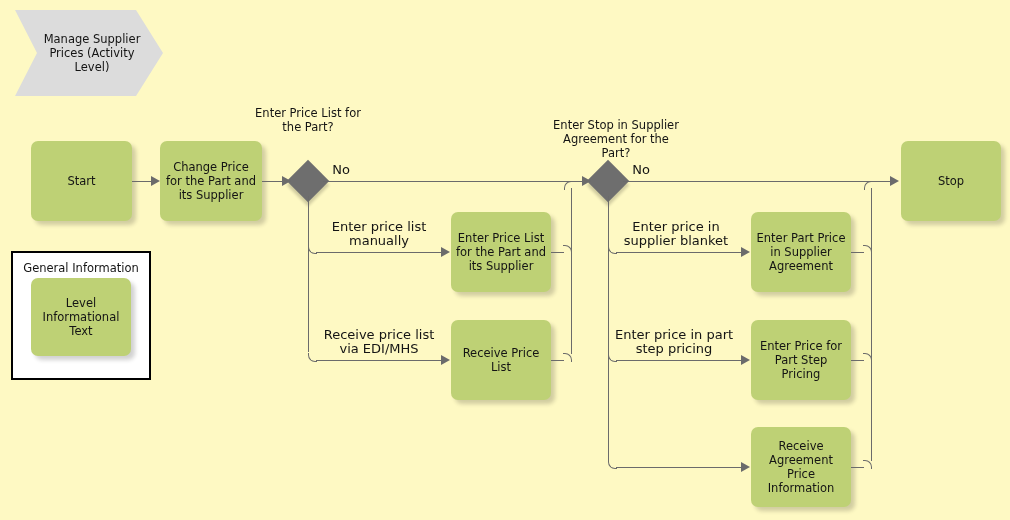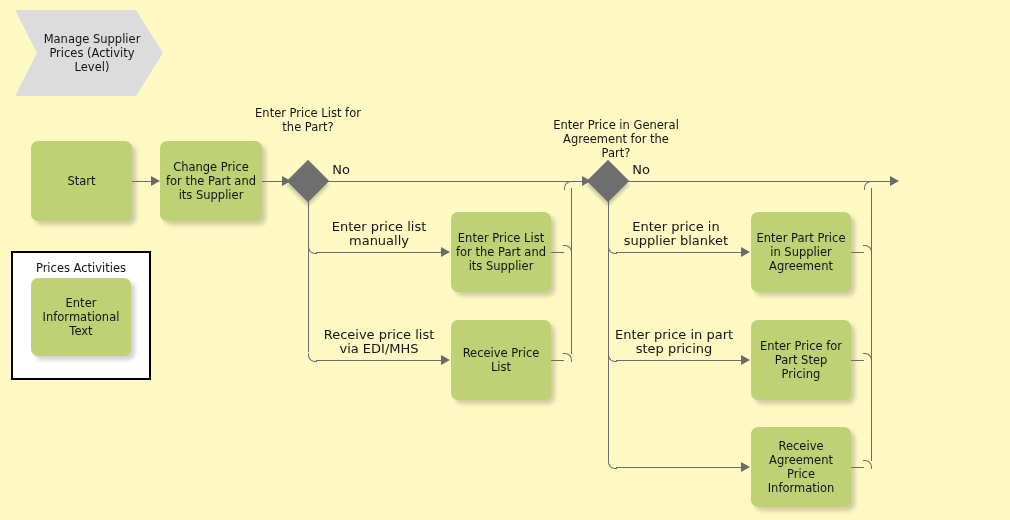--- a/index.html
+++ b/index.html
@@ -59,44 +59,45 @@
 
 <div id="canvas">
 
   <div class="banner">
     <div class="shd"></div>
     <div class="shp"></div>
     <div class="txt">Manage Supplier Prices (Activity Level)</div>
   </div>
 
   <div class="group" style="left:11px;top:251px;width:140px;height:129px;">
-    <div class="group-title">Prices Activities</div>
+    <div class="group-title">General Information</div>
   </div>
-  <div class="node" style="left:31px;top:278px;width:100px;height:78px;">Enter Informational Text</div>
+  <div class="node" style="left:31px;top:278px;width:100px;height:78px;">Level Informational Text</div>
 
   <div class="node" style="left:31px;top:141px;width:101px;height:80px;">Start</div>
 
   <div class="node" style="left:160px;top:141px;width:102px;height:80px;">Change Price for the Part and its Supplier</div>
 
   <div class="node" style="left:451px;top:212px;width:100px;height:80px;">Enter Price List for the Part and its Supplier</div>
 
   <div class="node" style="left:751px;top:212px;width:100px;height:80px;">Enter Part Price in Supplier Agreement</div>
 
   <div class="node" style="left:451px;top:320px;width:100px;height:80px;">Receive Price List</div>
 
   <div class="node" style="left:751px;top:320px;width:100px;height:80px;">Enter Price for Part Step Pricing</div>
 
   <div class="node" style="left:751px;top:427px;width:100px;height:80px;">Receive Agreement Price Information</div>
 
+  <div class="node" style="left:901px;top:141px;width:100px;height:80px;">Stop</div>
 
   <div class="glabel" style="left:252px;top:106px;width:112px;">Enter Price List for the Part?</div>
   <div class="gw" style="left:293px;top:166px;"></div>
   <div class="elabel" style="left:328px;top:163px;width:26px;">No</div>
 
-  <div class="glabel" style="left:551px;top:118px;width:130px;">Enter Price in General Agreement for the Part?</div>
+  <div class="glabel" style="left:551px;top:118px;width:130px;">Enter Stop in Supplier Agreement for the Part?</div>
   <div class="gw" style="left:593px;top:166px;"></div>
   <div class="elabel" style="left:628px;top:163px;width:26px;">No</div>
 
   <div class="hl" style="left:132px;top:181px;width:20px;"></div>
   <div class="arrow" style="left:151px;top:176px;"></div>
 
   <div class="hl" style="left:262px;top:181px;width:21px;"></div>
   <div class="arrow" style="left:282px;top:176px;"></div>
 
   <div class="hl" style="left:323px;top:181px;width:260px;"></div>

